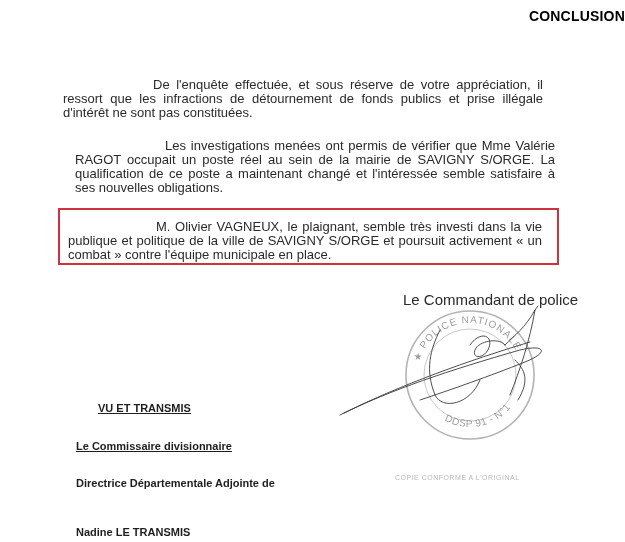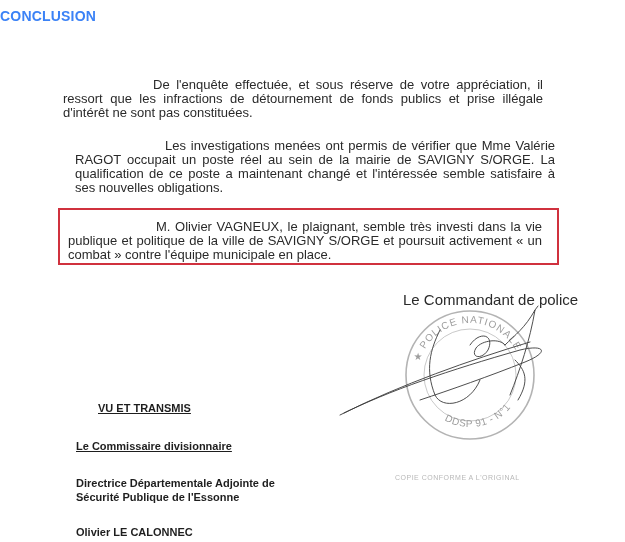--- a/index.html
+++ b/index.html
@@ -13,25 +13,25 @@
       position: relative;
       overflow: hidden;
       font-family: "Liberation Sans", sans-serif;
       color: #262626;
     }
     .title {
       position: absolute;
       left: 0;
       width: 625px;
       top: 8px;
-      text-align: left;
+      text-align: right;
       font-weight: bold;
       font-size: 14px;
       letter-spacing: 0.2px;
-      color: #3b82f6;
+      color: #000000;
     }
     .para {
       position: absolute;
       left: 63px;
       width: 480px;
       font-size: 13px;
       line-height: 14px;
       text-align: justify;
       color: #2a2a2a;
     }
@@ -140,20 +140,19 @@
       <path d="M 205 10 L 208 6"></path>
     </g>
   </svg>
 
   <div class="left-block vu">VU ET TRANSMIS</div>
 
   <div class="left-block commissaire">Le Commissaire divisionnaire</div>
 
   <div class="left-block directrice">
     <div>Directrice Départementale Adjointe de</div>
-    <div>Sécurité Publique de l'Essonne</div>
   </div>
 
-  <div class="left-block nadine">Olivier LE CALONNEC</div>
+  <div class="left-block nadine">Nadine LE TRANSMIS</div>
 
   <div class="faded-text">COPIE CONFORME A L'ORIGINAL</div>
 
 </div>
 
 </body></html>

